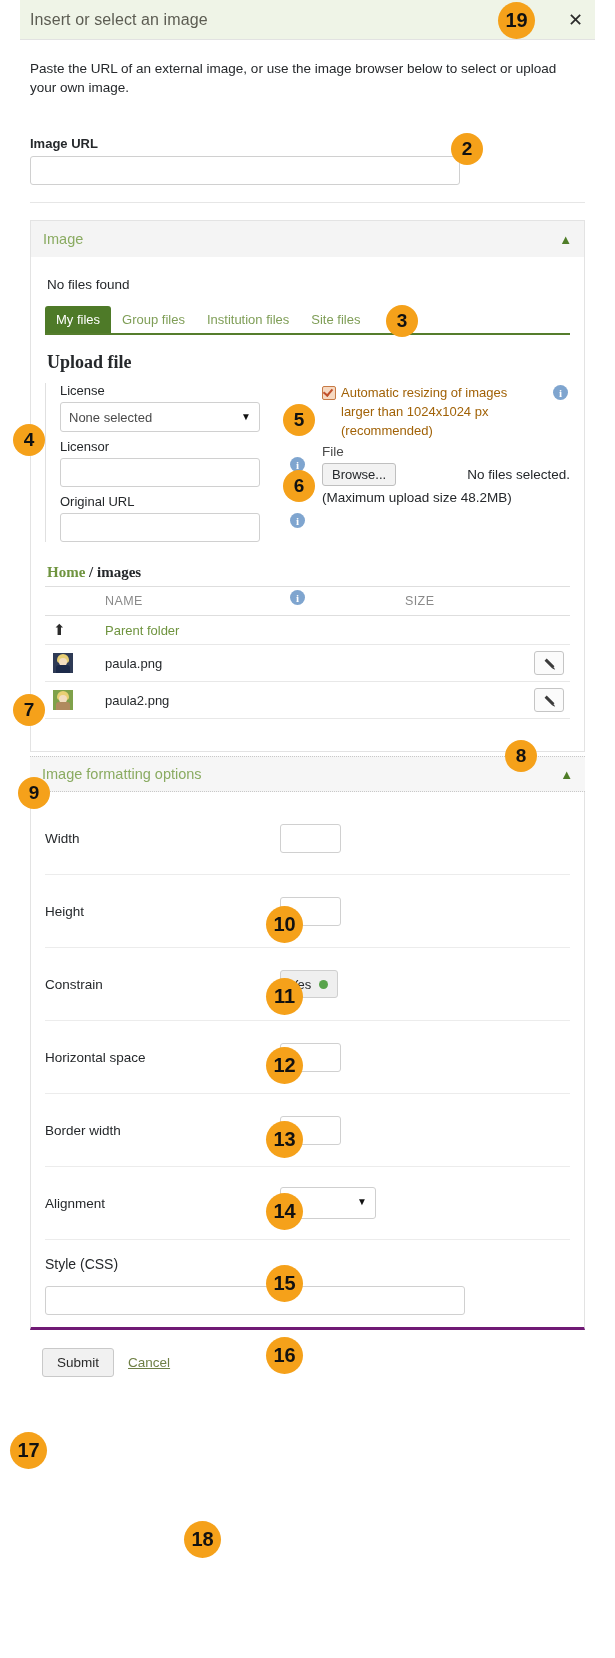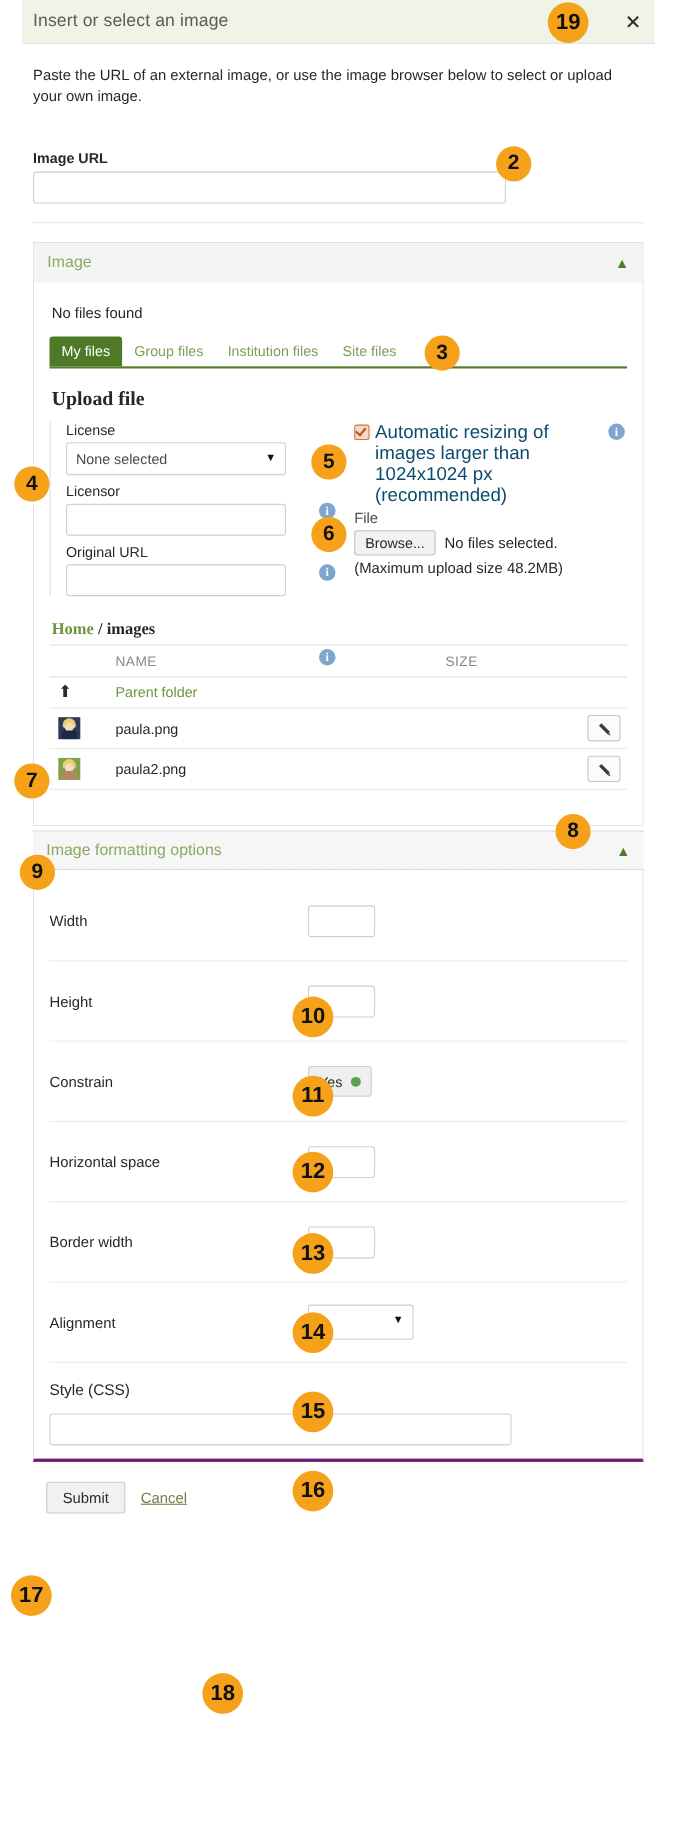--- a/index.html
+++ b/index.html
@@ -222,23 +222,23 @@
   .cbox::after {
     content: "";
     position: absolute;
     left: 2px; top: 0px;
     width: 4px; height: 7px;
     border-right: 2px solid #c1502b;
     border-bottom: 2px solid #c1502b;
     transform: rotate(40deg);
   }
   .cb-text {
-    font-size: 17px;
+    font-size: 13px;
     line-height: 19px;
-    color: #0c4a6e;
+    color: #a16207;
     width: 198px;
   }
   .info {
     width: 15px; height: 15px;
     border-radius: 50%;
     background: #7fa5cf;
     color: #fff;
     font-size: 11px;
     font-weight: bold;
     font-family: "Liberation Serif", serif;
@@ -248,21 +248,21 @@
     cursor: pointer;
     flex: 0 0 auto;
   }
   .info-abs { position: absolute; }
 
   .file-lbl {
     font-size: 13.5px;
     color: #4a4a4a;
     margin: 0 0 4px 0;
   }
-  .browse-row { display: flex; align-items: center; }
+  .browse-row { display: flex; align-items: center; justify-content: space-between; }
   .browse-btn {
     border: 1px solid #bfbfbf;
     border-radius: 3px;
     background: #f2f2f2;
     font-family: "Liberation Sans", sans-serif;
     font-size: 13px;
     padding: 3px 9px;
     color: #25282b;
     cursor: pointer;
   }

